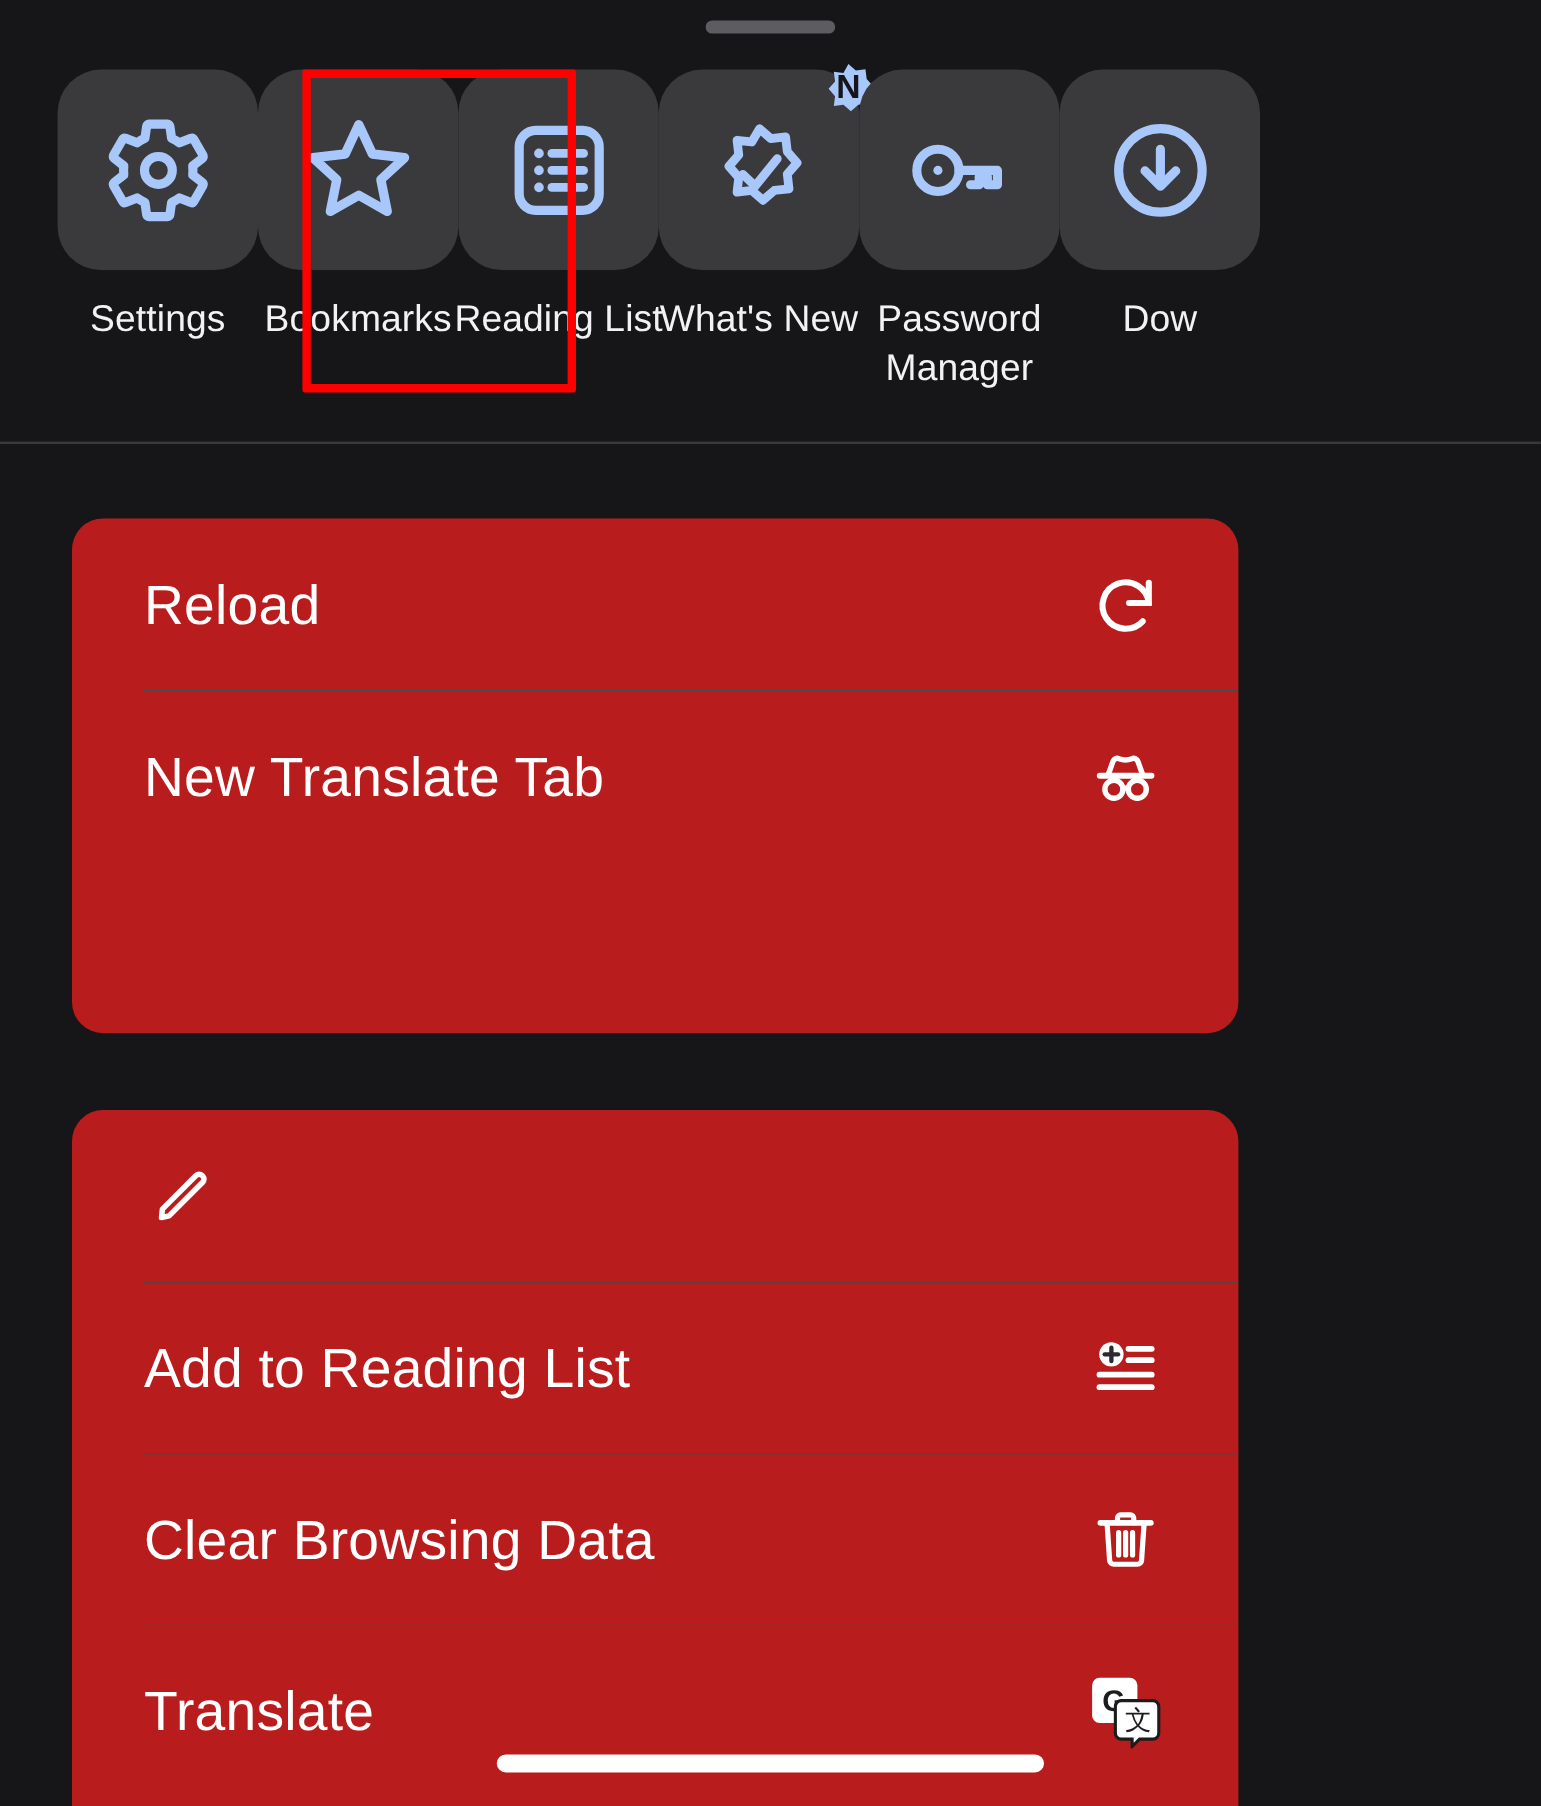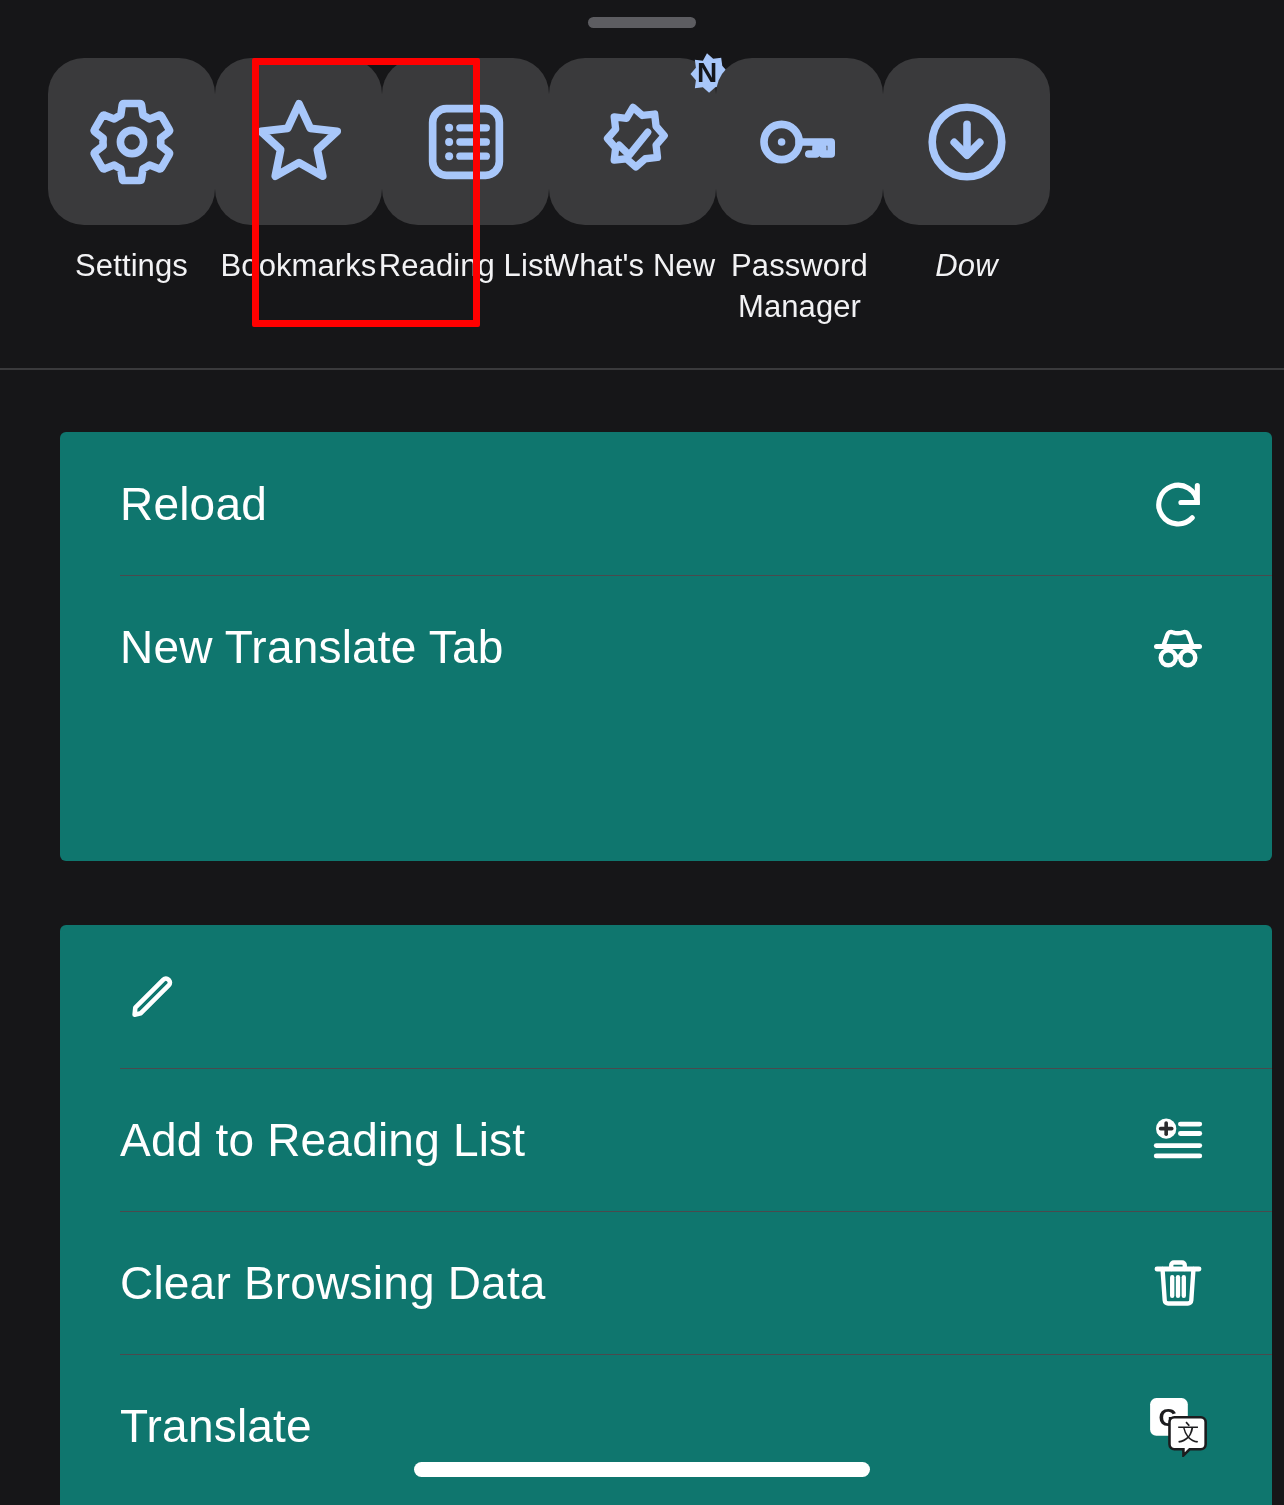--- a/index.html
+++ b/index.html
@@ -90,21 +90,21 @@
   .badge-n span {
     position: relative;
     font-size: 28px;
     font-weight: bold;
     color: #14161c;
     line-height: 1;
     top: 0px;
   }
 
   
-  .shortcut.clipped { overflow: visible; font-style: italic; }
+  .shortcut.clipped { overflow: visible; }
 
   
   .row-separator {
     position: absolute;
     top: 368px; left: 0;
     width: 1284px;
     height: 2px;
     background: #3a3a3c;
   }
 
@@ -113,23 +113,23 @@
     position: absolute;
     top: 370px; left: 0;
     width: 1284px;
     height: 1135px;
     background: #161618;
   }
 
   .card {
     position: absolute;
     left: 60px;
-    width: 1212px;
-    background: #0f766e;
-    border-radius: 6px;
+    width: 972px;
+    background: #b91c1c;
+    border-radius: 26px;
     overflow: hidden;
   }
   #card-page   { top: 62px;  height: 429px; }
   #card-tools  { top: 555px; height: 580px; border-bottom-left-radius: 0; border-bottom-right-radius: 0; }
 
   .menu-item {
     position: relative;
     height: 143px;
     display: flex;
     align-items: center;

